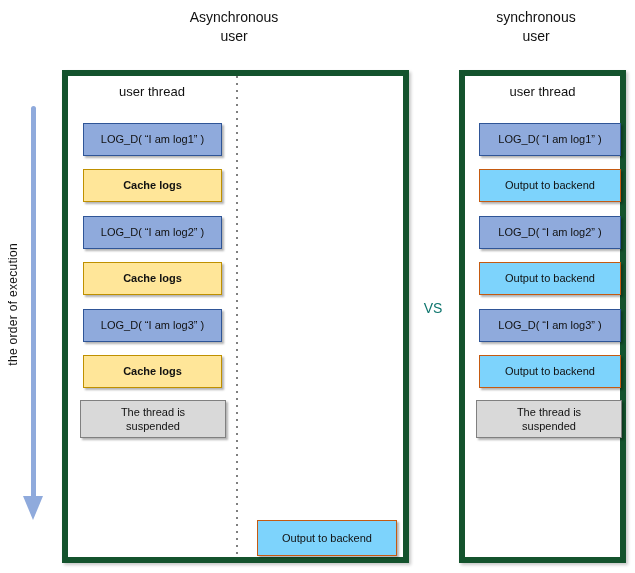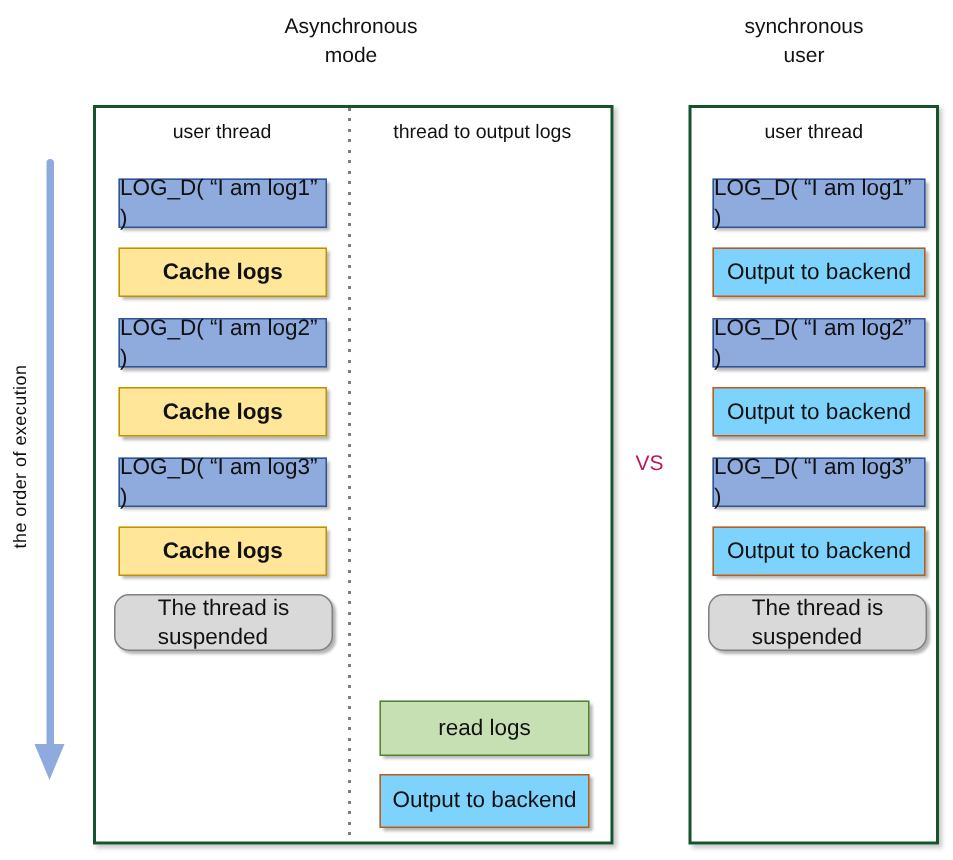--- a/index.html
+++ b/index.html
@@ -9,54 +9,54 @@
   .mode-title {
     position: absolute; top: 8px; width: 180px;
     font-size: 14px; line-height: 19px; text-align: center;
     white-space: pre-line; color: #111;
   }
   .title-async { left: 144px; }
   .title-sync  { left: 446px; }
 
   .vs-label {
     position: absolute; left: 418px; top: 300px; width: 30px;
-    text-align: center; font-size: 14px; color: #be185d;
+    text-align: center; font-size: 14px; color: #0f766e;
   }
 
   .panel {
     position: absolute; top: 70px; height: 493px;
-    background: #ffffff; border: 2px solid #14532d;
+    background: #ffffff; border: 6px solid #14532d;
     box-shadow: 2px 2px 3px rgba(0,0,0,0.22);
     box-sizing: border-box;
   }
   .panel-async { left: 62px;  width: 347px; }
   .panel-sync  { left: 459px; width: 167px; }
 
   .col-header {
     position: absolute; top: 8px; font-size: 13px;
     text-align: center; color: #111;
   }
 
   .col-divider {
     position: absolute; left: 168px; top: 0; bottom: 0; width: 2px;
     background-image: repeating-linear-gradient(to bottom, #7f7f7f 0px, #7f7f7f 2px, transparent 2px, transparent 7px);
   }
 
   .box {
     position: absolute; box-sizing: border-box;
     border: 1px solid; display: flex; align-items: center; justify-content: center;
-    font-size: 15px; line-height: 1.3; white-space: pre-line;
+    font-size: 11px; line-height: 1.3; text-align: center; white-space: pre-line;
     box-shadow: 2px 2px 2px rgba(0,0,0,0.3);
     color: #111;
   }
   .box.log-call  { background: #8faadc; border-color: #2f5597; }
   .box.cache     { background: #ffe699; border-color: #bf9000; font-weight: bold; }
   .box.read      { background: #c6e0b4; border-color: #538135; }
   .box.output    { background: #7dd3fc; border-color: #c55a11; }
-  .box.suspended { background: #d9d9d9; border-color: #808080; border-radius: 10px; }
+  .box.suspended { background: #d9d9d9; border-color: #808080; }
 
   .arrow-shaft {
     position: absolute; left: 31px; top: 106px; width: 5px; height: 392px;
     background: #8faadc; border-radius: 3px;
   }
   .arrow-head {
     position: absolute; left: 23px; top: 496px; width: 0; height: 0;
     border-left: 10px solid transparent; border-right: 10px solid transparent;
     border-top: 24px solid #8faadc;
   }
@@ -65,47 +65,45 @@
     writing-mode: vertical-rl; transform: rotate(180deg);
     font-size: 12px; color: #111; letter-spacing: 0.3px;
   }
 </style>
 </head>
 <body>
 
 <div class="stage">
 
   <div class="mode-title title-async">Asynchronous
-mode</div>
+user</div>
   <div class="mode-title title-sync">synchronous
 user</div>
 
   <div class="vs-label">VS</div>
 
   <div>
     <div class="arrow-shaft"></div>
     <div class="arrow-head"></div>
     <div class="axis-label">the order of execution</div>
   </div>
 
   <div class="panel panel-async">
     <div class="col-header" style="left:0;width:168px;">user thread</div>
-    <div class="col-header" style="left:170px;width:175px;">thread to output logs</div>
     <div class="col-divider"></div>
 
     <div class="box log-call" style="left:15px;top:47px;width:139px;height:33px;">LOG_D( “I am log1” )</div>
     <div class="box cache" style="left:15px;top:93px;width:139px;height:33px;">Cache logs</div>
     <div class="box log-call" style="left:15px;top:140px;width:139px;height:33px;">LOG_D( “I am log2” )</div>
     <div class="box cache" style="left:15px;top:186px;width:139px;height:33px;">Cache logs</div>
     <div class="box log-call" style="left:15px;top:233px;width:139px;height:33px;">LOG_D( “I am log3” )</div>
     <div class="box cache" style="left:15px;top:279px;width:139px;height:33px;">Cache logs</div>
     <div class="box suspended" style="left:12px;top:324px;width:146px;height:38px;">The thread is
 suspended</div>
 
-    <div class="box read" style="left:189px;top:395px;width:140px;height:37px;">read logs</div>
     <div class="box output" style="left:189px;top:444px;width:140px;height:36px;">Output to backend</div>
   </div>
 
   <div class="panel panel-sync">
     <div class="col-header" style="left:0;width:100%;">user thread</div>
 
     <div class="box log-call" style="left:14px;top:47px;width:142px;height:33px;">LOG_D( “I am log1” )</div>
     <div class="box output" style="left:14px;top:93px;width:142px;height:33px;">Output to backend</div>
     <div class="box log-call" style="left:14px;top:140px;width:142px;height:33px;">LOG_D( “I am log2” )</div>
     <div class="box output" style="left:14px;top:186px;width:142px;height:33px;">Output to backend</div>

